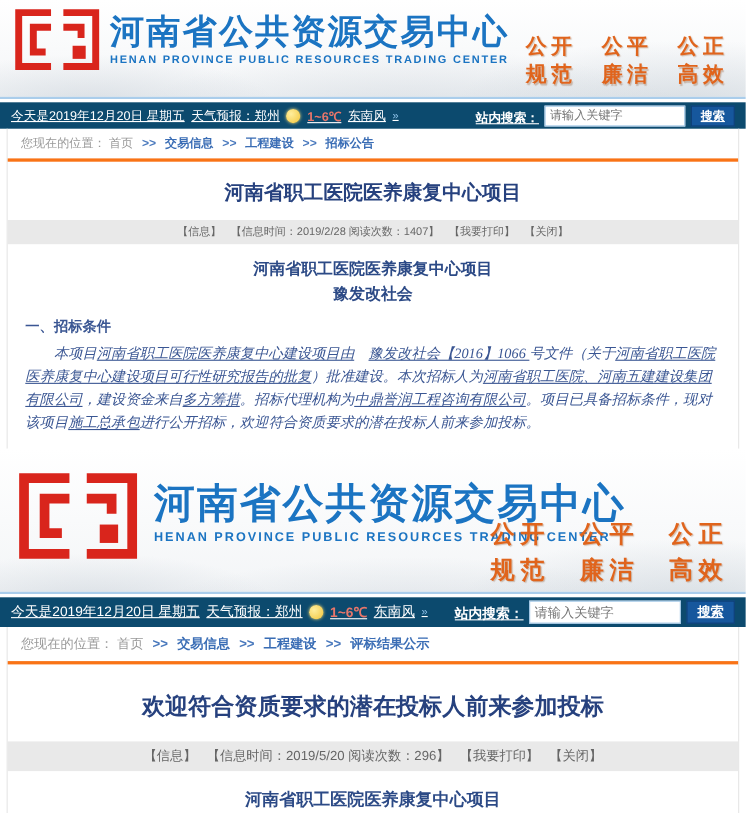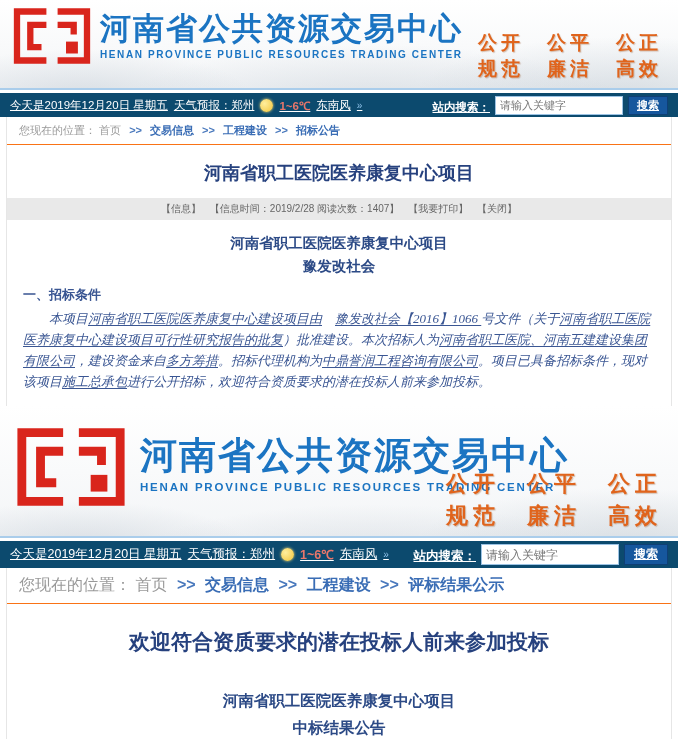--- a/index.html
+++ b/index.html
@@ -50,23 +50,23 @@
   .search-input{border:1px solid #9cc3e4;color:#333;background:#fff;}
   .cap-a .search-input{width:118px;height:15px;font-size:11px;padding:1px 4px;}
   .cap-b .search-input{width:128px;height:17px;font-size:12px;padding:1px 4px;}
   .search-input::placeholder{color:#777;}
   .search-btn{background:#16579d;color:#fff;border:1px solid #0f3f75;cursor:pointer;font-weight:bold;}
   .cap-a .search-btn{height:19px;font-size:11px;padding:0 8px;}
   .cap-b .search-btn{height:21px;font-size:12px;padding:0 9px;}
 
   
   .cap-body{border-left:1px solid #e6e6e6;border-right:1px solid #e6e6e6;margin:0 6px;}
-  .crumb{color:#999;border-bottom:1px solid #f97316;white-space:nowrap;}
+  .crumb{color:#999;border-bottom:3px solid #f97316;white-space:nowrap;}
   .cap-a .crumb{font-size:11px;padding:6px 12px;}
-  .cap-b .crumb{font-size:16px;padding:7px 12px;}
+  .cap-b .crumb{font-size:12px;padding:7px 12px;}
   .c-gray{color:#999;text-decoration:none;}
   .c-sep{color:#4a79bd;font-weight:bold;margin:0 5px;}
   .c-link{color:#3a6db5;font-weight:bold;text-decoration:none;cursor:pointer;}
 
   .ptitle{text-align:center;color:#26417e;font-weight:bold;font-family:"Liberation Sans",sans-serif;}
   .cap-a .ptitle{font-size:18px;margin:16px 8px 13px;}
   .cap-b .ptitle{font-size:21px;margin:24px 8px 18px;}
   .meta{background:#e9e9e9;text-align:center;color:#666;}
   .cap-a .meta{font-size:10px;padding:4px 0;}
   .cap-b .meta{font-size:12px;padding:5px 0;}
@@ -201,20 +201,26 @@
       <span class="c-sep">&gt;&gt;</span>
       <a class="c-link">交易信息</a>
       <span class="c-sep">&gt;&gt;</span>
       <a class="c-link">工程建设</a>
       <span class="c-sep">&gt;&gt;</span>
       <a class="c-link">评标结果公示</a>
     </nav>
 
     <main>
       <h1 class="ptitle">欢迎符合资质要求的潜在投标人前来参加投标</h1>
+      <div class="meta">
+        <span>【信息】</span>
+        <span>【信息时间：2019/5/20 阅读次数：296】</span>
+        <a>【我要打印】</a>
+        <a>【关闭】</a>
+      </div>
       <article class="doc">
         <div class="doc-t">河南省职工医院医养康复中心项目</div>
         <div class="doc-t">中标结果公告</div>
 
       </article>
     </main>
   </div>
 </section>
 
 </body></html>

